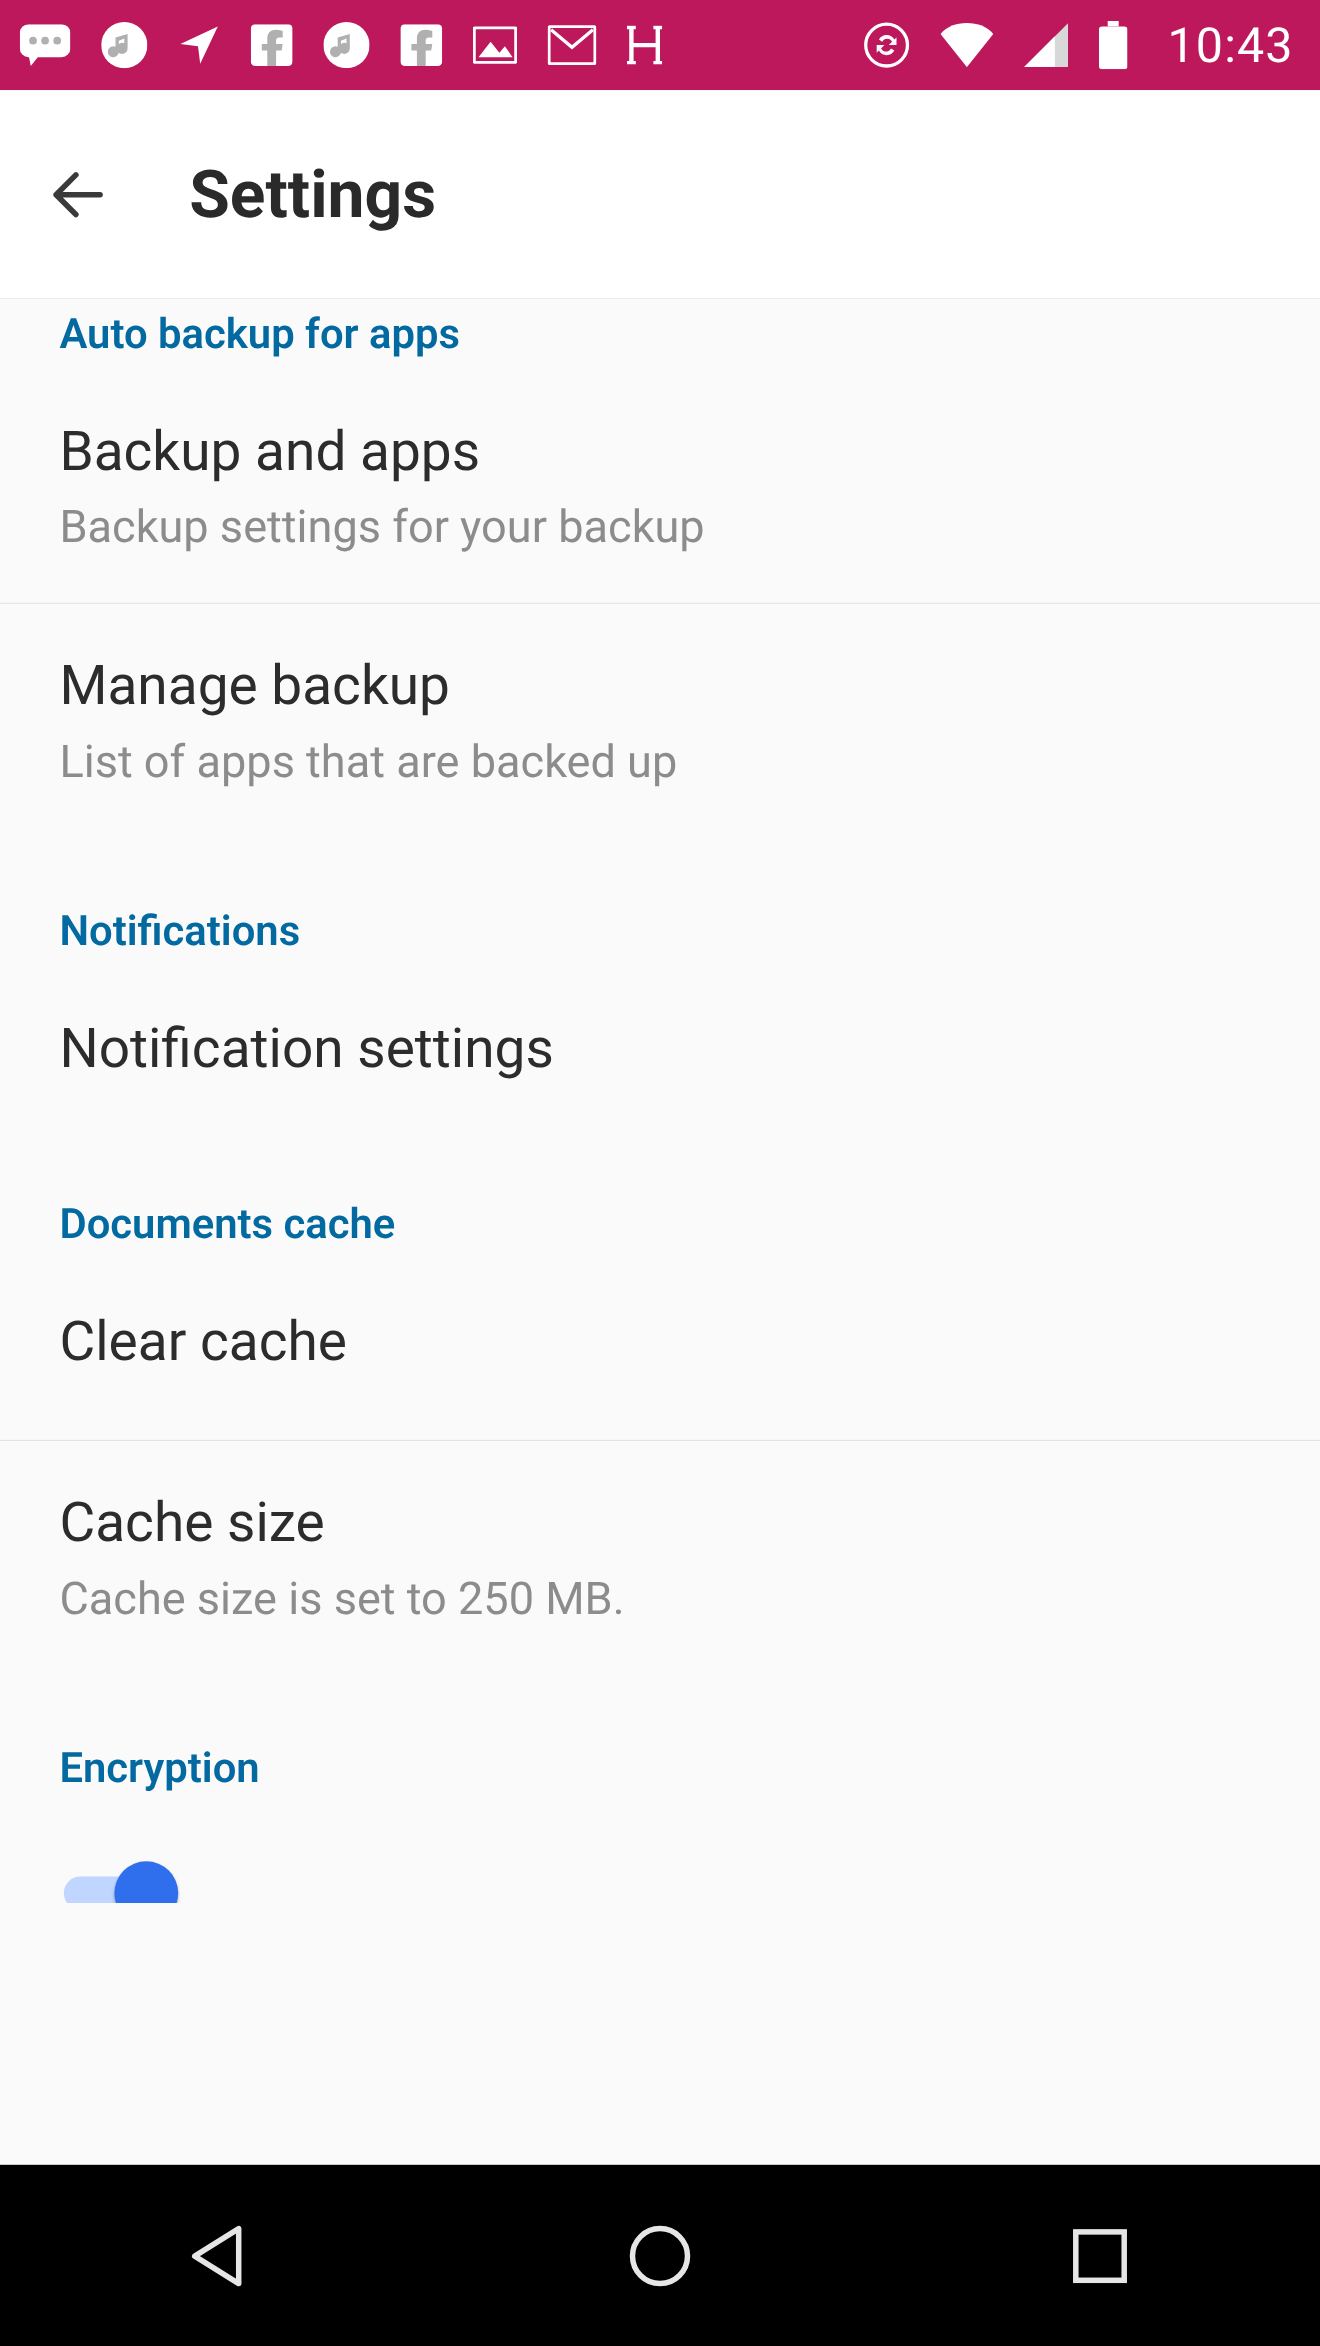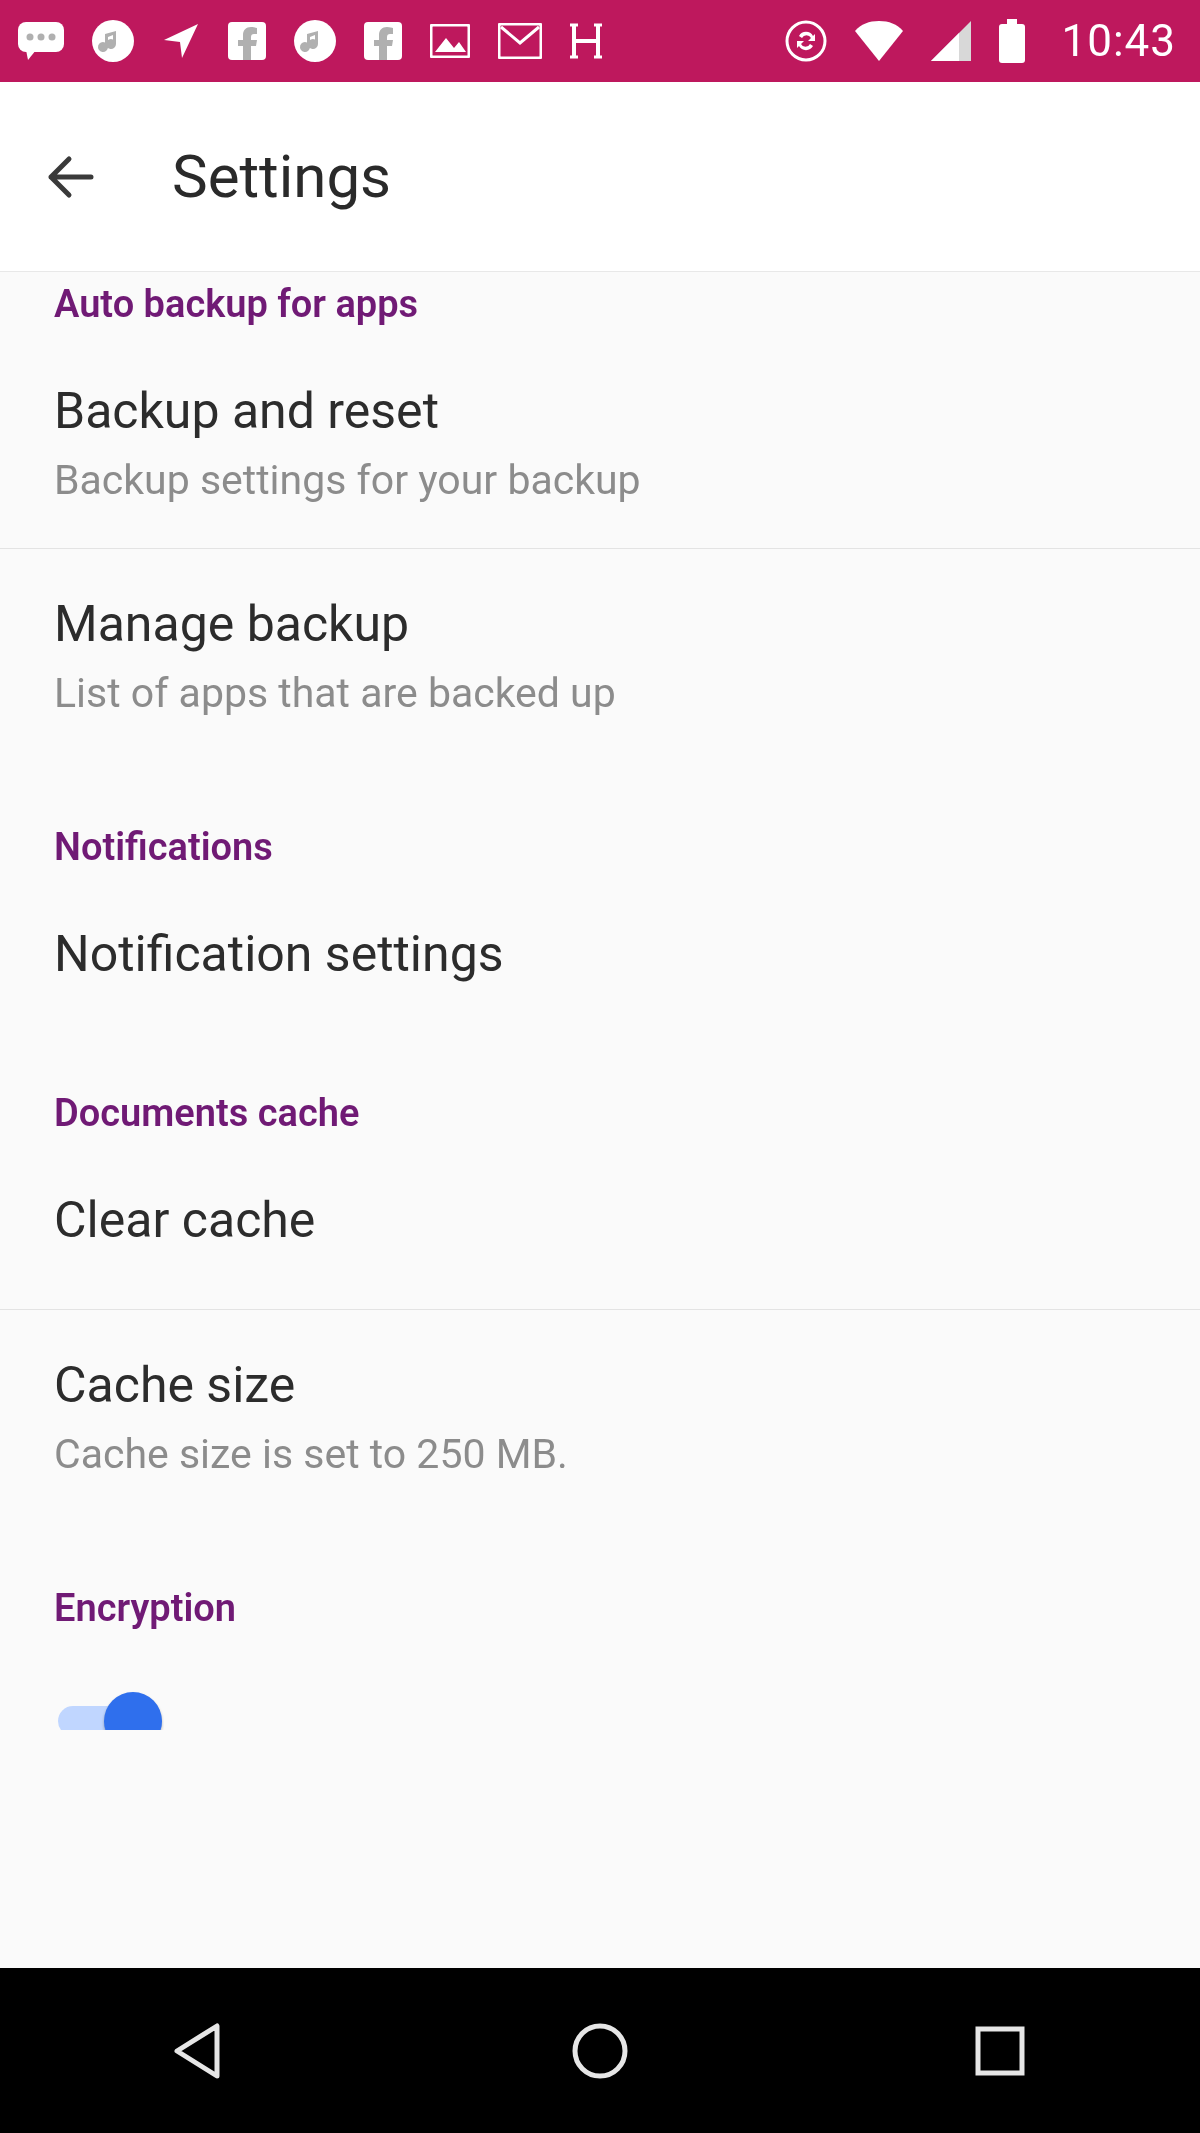--- a/index.html
+++ b/index.html
@@ -40,28 +40,28 @@
       border-bottom: 1px solid #e8e8e8;
     }
     .appbar .back {
       width: 60px; height: 60px;
       display: inline-flex; align-items: center; justify-content: center;
       margin-right: 72px;
     }
     .appbar .title {
       font-size: 60px;
       color: #2a2a2a;
-      font-weight: 400;
+      font-weight: 700;
     }
 
     
     .content { background: #fafafa; }
 
     .section-header {
-      color: #701a75;
+      color: #0369a1;
       font-size: 38px;
       font-weight: 600;
       padding: 16px 54px 10px 54px;
     }
     .section-header.first { padding-top: 10px; }
     .section-header.spaced { padding-top: 64px; }
 
     .row {
       padding: 46px 54px 44px 54px;
     }
@@ -219,21 +219,21 @@
       </svg>
   </span>
   <span class="title">Settings</span>
 </div>
 
 <div class="content">
 
   <div class="section-header first">Auto backup for apps</div>
 
   <div class="row with-divider">
-    <div class="title">Backup and reset</div>
+    <div class="title">Backup and apps</div>
     <div class="subtitle">Backup settings for your backup</div>
   </div>
 
   <div class="row">
     <div class="title">Manage backup</div>
     <div class="subtitle">List of apps that are backed up</div>
   </div>
 
   <div class="section-header spaced">Notifications</div>
 

